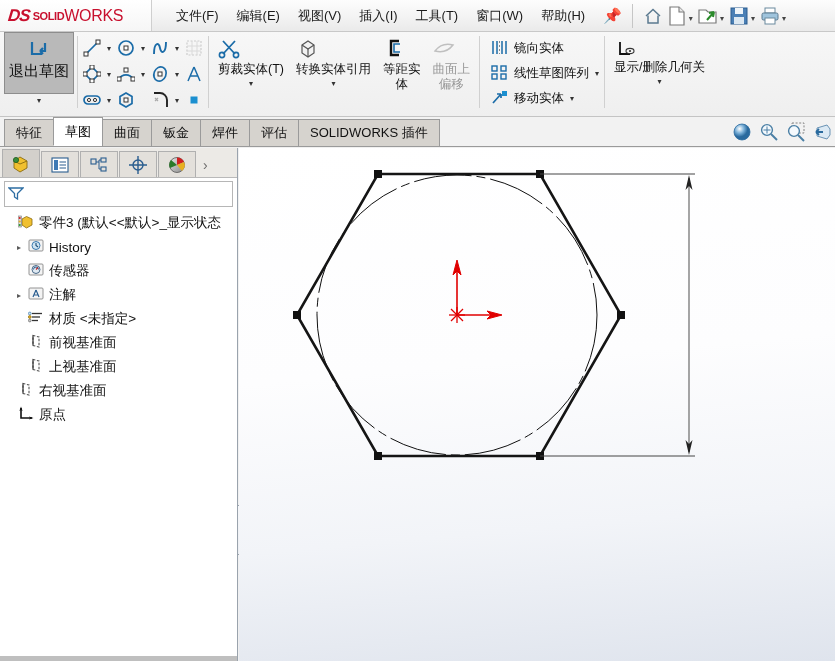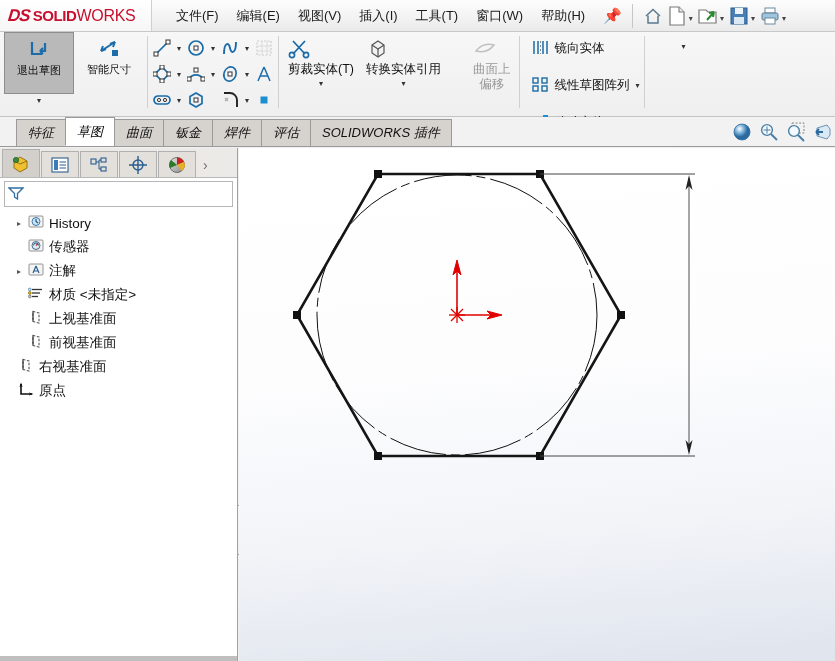--- a/index.html
+++ b/index.html
@@ -9,56 +9,56 @@
 
   
   #menubar{ position:absolute; left:0; top:0; width:835px; height:32px;
     background:linear-gradient(180deg,#fdfdfd 0%,#f3f3f3 55%,#eaeaea 100%);
     border-bottom:1px solid #c8c8c8; display:flex; align-items:center; }
   #logo{ width:152px; height:31px; display:flex; align-items:center;
     padding-left:8px; background:linear-gradient(180deg,#ffffff 0%,#f6f6f6 100%);
     border-right:1px solid #cfcfcf; }
   #logo .ds{ color:#c8102e; font-weight:bold; font-size:17px; font-style:italic;
     letter-spacing:-1px; transform:skewX(-6deg); }
-  #logo .sw1{ color:#c8102e; font-weight:bold; font-size:15px; letter-spacing:-.4px; margin-left:3px;}
+  #logo .sw1{ color:#c8102e; font-weight:bold; font-size:11px; letter-spacing:-.4px; margin-left:3px;}
   #logo .sw2{ color:#c8102e; font-weight:normal; font-size:16px; letter-spacing:-.3px;}
   .menu-item{ font-size:13px; color:#1a1a1a; padding:3px 8px; margin-left:2px;
     white-space:nowrap; cursor:default; }
   #pin{ margin-left:10px; color:#2d6da3; font-size:15px; }
   #mb-sep{ width:1px; height:24px; background:#c6c6c6; margin:0 8px 0 10px;}
   .qicon{ width:24px; height:24px; display:inline-flex; align-items:center;
     justify-content:center; }
   .qcaret{ font-size:8px; color:#444; margin:6px 3px 0 0;}
 
   
   #ribbon{ position:absolute; left:0; top:32px; width:835px; height:85px;
     background:linear-gradient(180deg,#f7f7f7 0%,#efefef 100%);
     border-bottom:1px solid #c4c4c4; display:flex; align-items:flex-start; }
   .big-btn{ width:70px; height:82px; display:flex; flex-direction:column;
     align-items:center; padding-top:4px; cursor:default; }
   .big-btn.active{ background:#b9b9b9; border:1px solid #8d8d8d; height:62px;}
   .big-btn .glyph{ height:26px; display:flex; align-items:center; font-size:20px; color:#1b6ca8;}
-  .big-btn .lbl{ font-size:11px; color:#111; text-align:center; line-height:15px; }
+  .big-btn .lbl{ font-size:15px; color:#111; text-align:center; line-height:15px; }
   .dropbar{ width:70px; text-align:center; font-size:8px; color:#333; padding-top:2px;}
   .rsep{ width:1px; height:72px; background:#d0d0d0; margin:4px 3px 0 3px;}
 
   .grid3{ display:grid; grid-template-rows:repeat(3,26px);
     grid-auto-flow:column; align-items:center; padding-top:3px;}
   .tool{ width:22px; height:22px; display:flex; align-items:center;
     justify-content:center; cursor:default;}
   .minicaret{ width:12px; font-size:8px; color:#333; text-align:center; cursor:default;}
 
   .rbig{ width:auto; display:flex; flex-direction:column; 
     padding:4px 6px 0 6px; cursor:default;}
   .rbig .g{ height:26px; display:flex; align-items:center;}
   .rbig .t{ font-size:12.5px; color:#111; text-align:center; line-height:15px; max-width:64px;}
-  .rbig.dim{ opacity:.42;margin-left:20px;}
+  .rbig.dim{ opacity:.42;}
 
   .rlist{ display:flex; flex-direction:column; justify-content:center;
-    padding:5px 2px 0 6px; gap:14px;}
+    padding:5px 2px 0 6px; gap:2px;}
   .rrow{ display:flex; align-items:center; height:23px; cursor:default;}
   .rrow .ic{ width:22px; text-align:center; font-size:13px; color:#1b6ca8;}
   .rrow .tx{ font-size:12.5px; color:#111; margin-left:3px; white-space:nowrap;}
   .rrow .cr{ font-size:8px; color:#333; margin-left:6px;}
 
   
   #tabbar{ position:absolute; left:0; top:117px; width:835px; height:30px;
     background:#f2f2f2; border-bottom:1px solid #9a9a9a; display:flex;
     align-items:flex-end; }
   .tab{ height:27px; padding:0 11px; font-size:13px; color:#111;
@@ -174,34 +174,20 @@
         <svg width="24" height="24" viewBox="0 0 24 24">
           <path d="M5 4 L5 16 L15 16" fill="none" stroke="#1b6ca8" stroke-width="2.2"></path>
           <path d="M18 5 L18 13 L13 13 M13 13 L16 10 M13 13 L16 16" fill="none" stroke="#1b6ca8" stroke-width="2.2"></path>
         </svg>
       </div>
       <div class="lbl">退出草图</div>
     </div>
     <div class="dropbar">▾</div>
   </div>
 
-  <div style="display:flex;flex-direction:column;align-items:center;">
-    <div class="big-btn">
-      <div class="glyph">
-        <svg width="24" height="24" viewBox="0 0 24 24">
-          <path d="M4 14 L18 5" stroke="#1b6ca8" stroke-width="2" fill="none"></path>
-          <path d="M4 14 L9 12 M4 14 L6 9" stroke="#1b6ca8" stroke-width="2" fill="none"></path>
-          <path d="M18 5 L13 7 M18 5 L16 10" stroke="#1b6ca8" stroke-width="2" fill="none"></path>
-          <rect x="15" y="13" width="6" height="6" fill="#1b6ca8"></rect>
-        </svg>
-      </div>
-      <div class="lbl">智能尺寸</div>
-    </div>
-    <div class="dropbar">▾</div>
-  </div>
 
   <div class="rsep"></div>
 
   <div class="grid3">
 
     <div style="display:flex;align-items:center;">
       <div class="tool">
         <svg width="18" height="18" viewBox="0 0 18 18">
             <line x1="3" y1="15" x2="15" y2="3" stroke="#1b6ca8" stroke-width="1.7"></line>
             <rect x="1" y="13" width="4" height="4" fill="#fff" stroke="#333"></rect>
@@ -340,20 +326,30 @@
           <polygon points="6,8 12,4 18,8 18,16 12,20 6,16" fill="#f2f2f2" stroke="#555" stroke-width="1.2"></polygon>
           <polyline points="6,8 12,12 18,8" fill="none" stroke="#555" stroke-width="1.2"></polyline>
           <line x1="12" y1="12" x2="12" y2="20" stroke="#555" stroke-width="1.2"></line>
         </svg>
       </div>
       <div class="t" style="max-width:94px">转换实体引用</div>
     </div>
     <div class="dropbar">▾</div>
   </div>
 
+  <div class="rbig">
+    <div class="g">
+      <svg width="24" height="24" viewBox="0 0 24 24">
+        <path d="M16 4 L8 4 L8 18 L16 18" fill="none" stroke="#111" stroke-width="2.4"></path>
+        <path d="M17 7 L11 7 L11 15 L17 15" fill="none" stroke="#1b6ca8" stroke-width="1.6"></path>
+      </svg>
+    </div>
+    <div class="t">等距实</div>
+    <div class="t">体</div>
+  </div>
 
   <div class="rbig dim">
     <div class="g">
       <svg width="24" height="24" viewBox="0 0 24 24">
         <path d="M3 14 Q10 5 21 8 Q14 17 3 14 Z" fill="none" stroke="#777" stroke-width="1.5"></path>
       </svg>
     </div>
     <div class="t">曲面上</div>
     <div class="t">偏移</div>
   </div>
@@ -391,26 +387,36 @@
           </svg>
       </span>
       <span class="tx">移动实体</span>
       <span class="cr">▾</span>
     </div>
   </div>
 
   <div class="rsep"></div>
 
   <div style="display:flex;flex-direction:column;align-items:center;padding-top:8px;">
+    <div class="rbig" style="padding-top:0">
+      <div class="g" style="height:20px">
+        <svg width="22" height="20" viewBox="0 0 22 20">
+            <path d="M6 2 L6 14 L16 14" stroke="#111" stroke-width="1.8" fill="none"></path>
+            <ellipse cx="16" cy="11" rx="4" ry="2.6" fill="none" stroke="#333" stroke-width="1.1"></ellipse>
+            <circle cx="16" cy="11" r="1.1" fill="#333"></circle>
+          </svg>
+      </div>
+      <div class="t" style="max-width:none;white-space:nowrap">显示/删除几何关</div>
+    </div>
     <div class="dropbar">▾</div>
   </div>
 </div>
 
 <div id="tabbar">
-  <div id="tabs-holder" style="display:flex;align-items:flex-end;margin-left:16px;font-style:italic;">
+  <div id="tabs-holder" style="display:flex;align-items:flex-end;margin-left:4px;">
       <div class="tab">特征</div>
       <div class="tab sel">草图</div>
       <div class="tab">曲面</div>
       <div class="tab">钣金</div>
       <div class="tab">焊件</div>
       <div class="tab">评估</div>
       <div class="tab">SOLIDWORKS 插件</div>
     </div>
   <div id="viewicons">
     <div class="vicon">
@@ -500,20 +506,31 @@
   <div id="filterbar">
     <span class="fi">
       <svg width="16" height="14" viewBox="0 0 16 14">
           <path d="M1 2 L15 2 L9.5 7.5 L9.5 13 L6.5 11 L6.5 7.5 Z" fill="none" stroke="#2d6da3" stroke-width="1.3"></path>
         </svg>
     </span>
   </div>
 
   <div id="tree">
     <div id="tree-nodes">
+        <div class="tnode" style="padding-left: 2px;">
+          <span class="exp"></span>
+          <span class="tico"><svg width="16" height="15" viewBox="0 0 16 15">
+              <polygon points="4,5 8.5,2.5 14,5 14,11 8.5,14 4,11" fill="#f0c030" stroke="#8a6b10" stroke-width=".8"></polygon>
+              <rect x="0" y="2" width="3.4" height="11" fill="#d8d8d8" stroke="#777" stroke-width=".6"></rect>
+              <circle cx="1.7" cy="4" r="1.1" fill="#d02020"></circle>
+              <circle cx="1.7" cy="7.5" r="1.1" fill="#e8b020"></circle>
+              <circle cx="1.7" cy="11" r="1.1" fill="#2a9a2a"></circle>
+            </svg></span>
+          <span class="tlabel">零件3  (默认&lt;&lt;默认&gt;_显示状态</span>
+        </div>
         <div class="tnode" style="padding-left: 12px;">
           <span class="exp">▸</span>
           <span class="tico"><svg width="16" height="15" viewBox="0 0 16 15">
               <rect x="1" y="2" width="14" height="11" rx="1" fill="#f4f4f4" stroke="#888" stroke-width=".9"></rect>
               <circle cx="8" cy="7.5" r="4" fill="#cfe4f2" stroke="#3a7ab0" stroke-width="1"></circle>
               <path d="M8 5 L8 7.5 L10 9" stroke="#1b4d78" stroke-width="1.1" fill="none"></path>
             </svg></span>
           <span class="tlabel">History</span>
         </div>
         <div class="tnode" style="padding-left: 12px;">
@@ -545,29 +562,29 @@
               <circle cx="1.8" cy="10.5" r="1.4" fill="#c8c8c8" stroke="#666" stroke-width=".7"></circle>
             </svg></span>
           <span class="tlabel">材质 &lt;未指定&gt;</span>
         </div>
         <div class="tnode" style="padding-left: 12px;">
           <span class="exp"></span>
           <span class="tico"><svg width="16" height="15" viewBox="0 0 16 15">
               <path d="M5 1.5 L11 3 L11 13 L5 11.5 Z" fill="none" stroke="#555" stroke-width="1.1" stroke-dasharray="2.4 1.6"></path>
               <line x1="5" y1="1.5" x2="5" y2="11.5" stroke="#333" stroke-width="1.2"></line>
             </svg></span>
-          <span class="tlabel">上视基准面</span>
+          <span class="tlabel">前视基准面</span>
         </div>
         <div class="tnode" style="padding-left: 12px;">
           <span class="exp"></span>
           <span class="tico"><svg width="16" height="15" viewBox="0 0 16 15">
               <path d="M5 1.5 L11 3 L11 13 L5 11.5 Z" fill="none" stroke="#555" stroke-width="1.1" stroke-dasharray="2.4 1.6"></path>
               <line x1="5" y1="1.5" x2="5" y2="11.5" stroke="#333" stroke-width="1.2"></line>
             </svg></span>
-          <span class="tlabel">前视基准面</span>
+          <span class="tlabel">上视基准面</span>
         </div>
         <div class="tnode" style="">
           <span class="exp"></span>
           <span class="tico"><svg width="16" height="15" viewBox="0 0 16 15">
               <path d="M5 1.5 L11 3 L11 13 L5 11.5 Z" fill="none" stroke="#555" stroke-width="1.1" stroke-dasharray="2.4 1.6"></path>
               <line x1="5" y1="1.5" x2="5" y2="11.5" stroke="#333" stroke-width="1.2"></line>
             </svg></span>
           <span class="tlabel">右视基准面</span>
         </div>
         <div class="tnode" style="">

